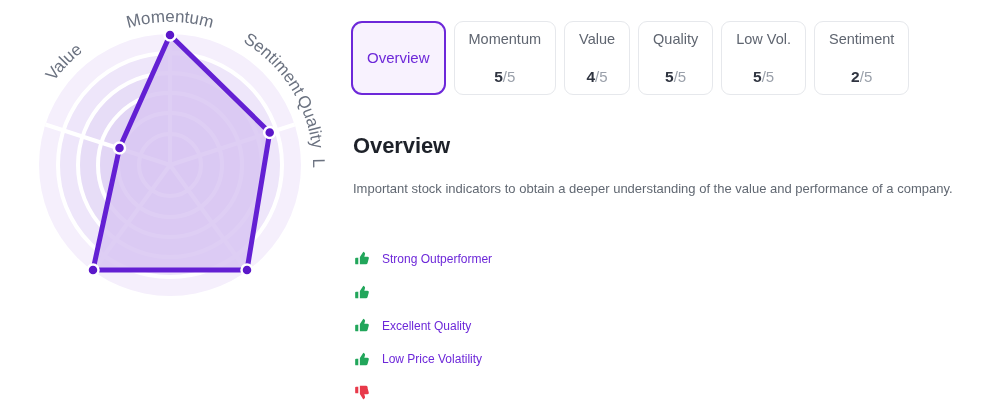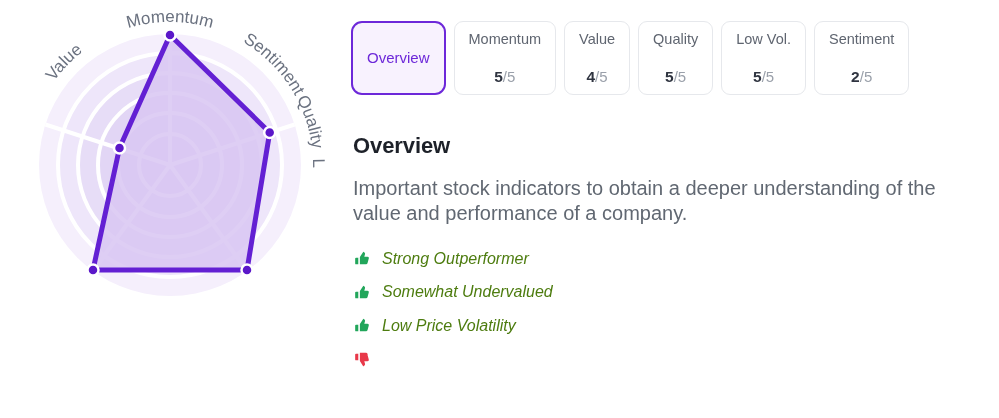--- a/index.html
+++ b/index.html
@@ -62,37 +62,37 @@
   
   #section-title {
     position:absolute; left:2px; top:133px;
     font-size:22px; font-weight:bold; color:#1d2129;
     letter-spacing:-0.1px;
     margin:0;
   }
   #section-desc {
     position:absolute; left:2px; top:176px;
     width: 630px;
-    font-size:20px; line-height:25px; color:#616872;
+    font-size:13px; line-height:25px; color:#616872;
     margin:0;
   }
 
   
   #indicator-list {
     position:absolute; left:2px; top:242px;
     list-style:none; margin:0; padding:0;
     width: 420px;
   }
   #indicator-list li {
     display:flex; align-items:center;
     height:33.5px;
     gap:12px;
   }
   .ind-icon { width:17px; height:17px; flex:0 0 17px; display:block; }
-  .ind-text { font-size:16px; color:#4d7c0f; line-height:20px;font-style:italic; }
+  .ind-text { font-size:12px; color:#6d28d9; line-height:20px; }
 </style>
 </head>
 <body>
 
 <div id="root">
 
   <div id="chart-panel">
     <svg id="radar-svg" width="340" height="418" viewBox="0 0 340 418">
       <defs>
         <path id="arcTop" d="M 170 165 m -143 0 a 143 143 0 1 1 286 0" fill="none"></path>
@@ -195,21 +195,26 @@
         <li>
           <svg class="ind-icon" viewBox="0 0 18 17">
             <path d="M3.2 7.6h2.4v7.1H3.2a.9.9 0 0 1-.9-.9V8.5a.9.9 0 0 1 .9-.9Zm4.1-.75 3.3-5.1a.6.6 0 0 1 .95-.08l.8.85a1.6 1.6 0 0 1 .36 1.55l-.75 2.6h3.3a1.5 1.5 0 0 1 1.45 1.9l-1.3 4.8a1.7 1.7 0 0 1-1.65 1.3H7.3V6.85Z" fill="#22a65b"></path>
           </svg>
           <span class="ind-text">Strong Outperformer</span>
         </li>
         <li>
           <svg class="ind-icon" viewBox="0 0 18 17">
             <path d="M3.2 7.6h2.4v7.1H3.2a.9.9 0 0 1-.9-.9V8.5a.9.9 0 0 1 .9-.9Zm4.1-.75 3.3-5.1a.6.6 0 0 1 .95-.08l.8.85a1.6 1.6 0 0 1 .36 1.55l-.75 2.6h3.3a1.5 1.5 0 0 1 1.45 1.9l-1.3 4.8a1.7 1.7 0 0 1-1.65 1.3H7.3V6.85Z" fill="#22a65b"></path>
           </svg>
-          <span class="ind-text">Somewhat Undervalued</span>
+        </li>
+        <li>
+          <svg class="ind-icon" viewBox="0 0 18 17">
+            <path d="M3.2 7.6h2.4v7.1H3.2a.9.9 0 0 1-.9-.9V8.5a.9.9 0 0 1 .9-.9Zm4.1-.75 3.3-5.1a.6.6 0 0 1 .95-.08l.8.85a1.6 1.6 0 0 1 .36 1.55l-.75 2.6h3.3a1.5 1.5 0 0 1 1.45 1.9l-1.3 4.8a1.7 1.7 0 0 1-1.65 1.3H7.3V6.85Z" fill="#22a65b"></path>
+          </svg>
+          <span class="ind-text">Excellent Quality</span>
         </li>
         <li>
           <svg class="ind-icon" viewBox="0 0 18 17">
             <path d="M3.2 7.6h2.4v7.1H3.2a.9.9 0 0 1-.9-.9V8.5a.9.9 0 0 1 .9-.9Zm4.1-.75 3.3-5.1a.6.6 0 0 1 .95-.08l.8.85a1.6 1.6 0 0 1 .36 1.55l-.75 2.6h3.3a1.5 1.5 0 0 1 1.45 1.9l-1.3 4.8a1.7 1.7 0 0 1-1.65 1.3H7.3V6.85Z" fill="#22a65b"></path>
           </svg>
           <span class="ind-text">Low Price Volatility</span>
         </li>
         <li>
           <svg class="ind-icon" viewBox="0 0 18 17">
             <path d="M3.2 2.3h2.4v7.1H3.2a.9.9 0 0 1-.9-.9V3.2a.9.9 0 0 1 .9-.9Zm4.1 7.85 3.3 5.1a.6.6 0 0 0 .95.08l.8-.85a1.6 1.6 0 0 0 .36-1.55l-.75-2.6h3.3a1.5 1.5 0 0 0 1.45-1.9l-1.3-4.8A1.7 1.7 0 0 0 13.76 1.3H7.3v8.85Z" fill="#e8394a"></path>

